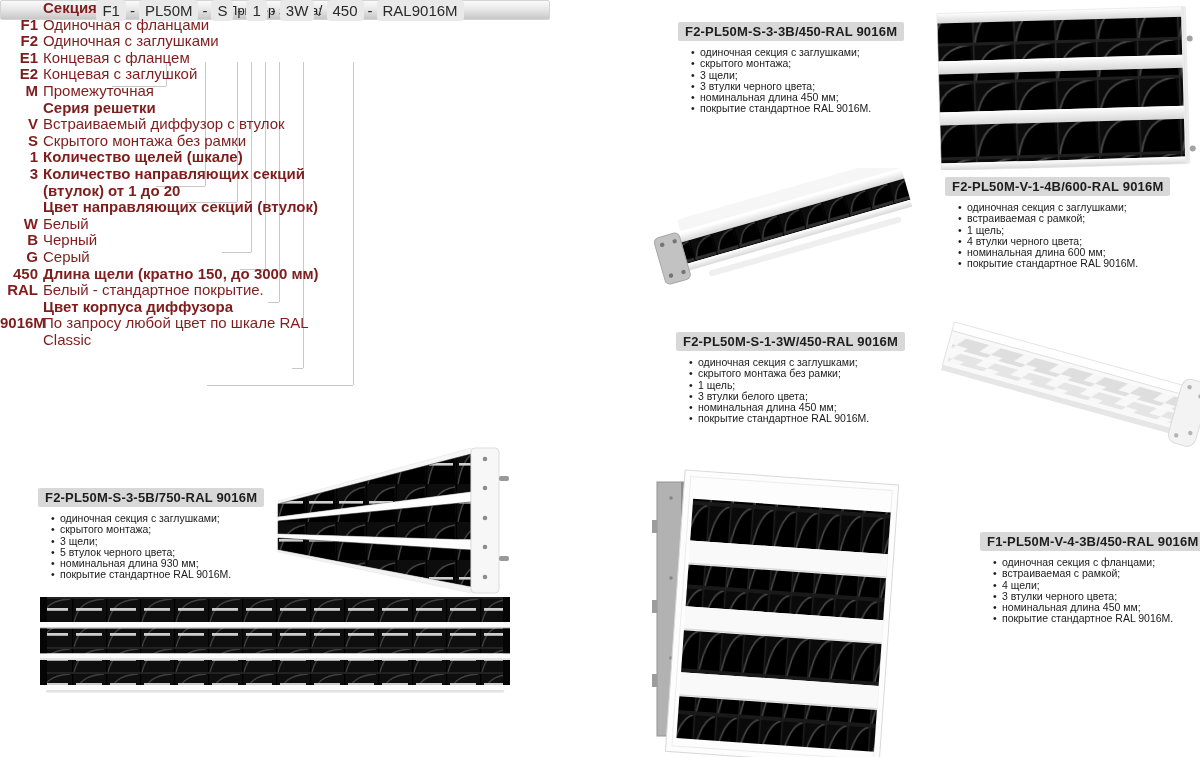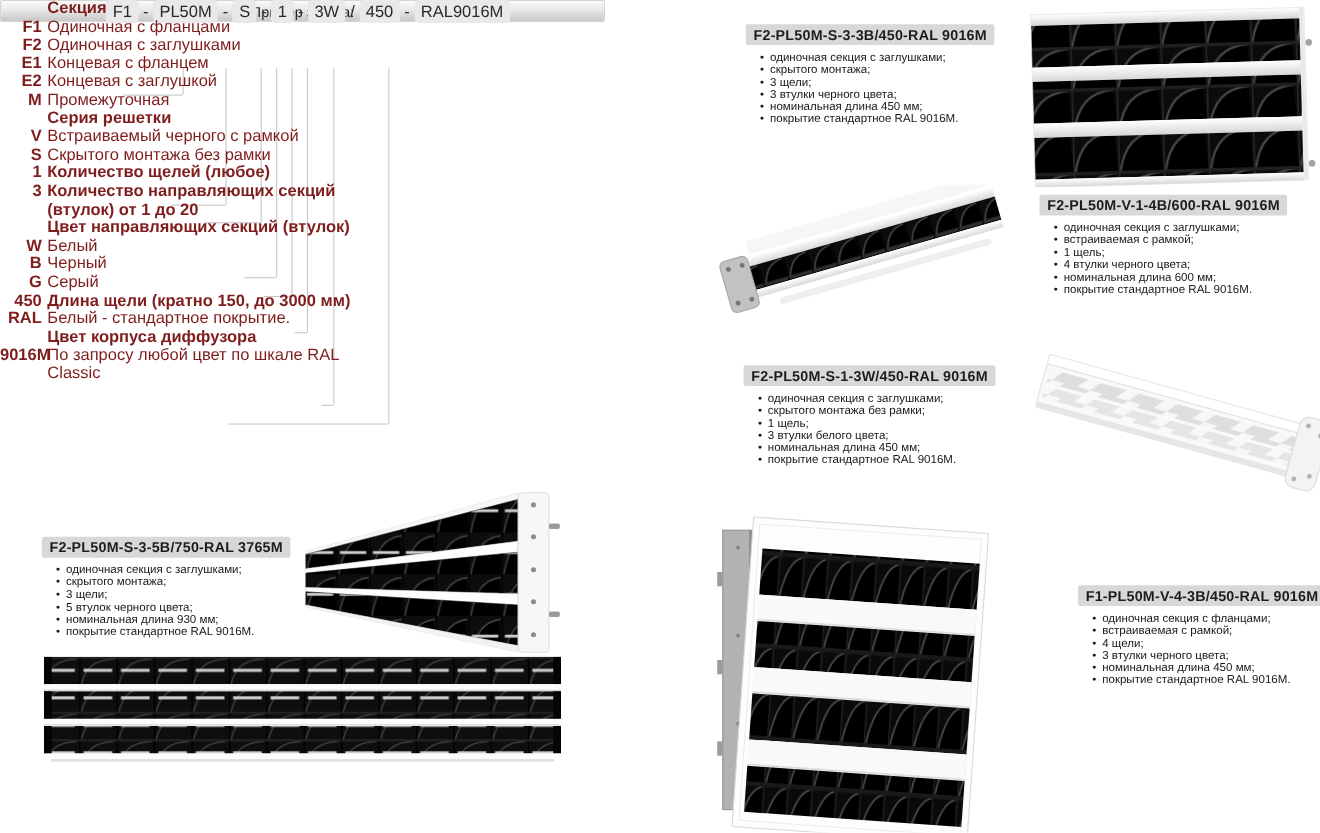--- a/index.html
+++ b/index.html
@@ -103,29 +103,29 @@
       <div class="lrow">
         <span class="pre">M</span>
         <span class="txt">Промежуточная</span>
       </div>
       <div class="lrow">
         <span class="pre"></span>
         <span class="txt b">Серия решетки</span>
       </div>
       <div class="lrow">
         <span class="pre">V</span>
-        <span class="txt">Встраиваемый черного с рамкой</span>
+        <span class="txt">Встраиваемый диффузор с втулок</span>
       </div>
       <div class="lrow">
         <span class="pre">S</span>
         <span class="txt">Скрытого монтажа без рамки</span>
       </div>
       <div class="lrow">
         <span class="pre">1</span>
-        <span class="txt b">Количество щелей (любое)</span>
+        <span class="txt b">Количество щелей (шкале)</span>
       </div>
       <div class="lrow">
         <span class="pre">3</span>
         <span class="txt b">Количество направляющих секций (втулок) от 1 до 20</span>
       </div>
       <div class="lrow">
         <span class="pre"></span>
         <span class="txt b">Цвет направляющих секций (втулок)</span>
       </div>
       <div class="lrow">
@@ -175,21 +175,21 @@
           <li>покрытие стандартное RAL 9016M.</li>
         </ul></div>
       <div class="card" style="left: 676px; top: 332px;"><div class="card-title">F2-PL50M-S-1-3W/450-RAL 9016M</div><ul class="bullets">
           <li>одиночная секция с заглушками;</li>
           <li>скрытого монтажа без рамки;</li>
           <li>1 щель;</li>
           <li>3 втулки белого цвета;</li>
           <li>номинальная длина 450 мм;</li>
           <li>покрытие стандартное RAL 9016M.</li>
         </ul></div>
-      <div class="card" style="left: 38px; top: 488px;"><div class="card-title">F2-PL50M-S-3-5B/750-RAL 3765M</div><ul class="bullets">
+      <div class="card" style="left: 38px; top: 488px;"><div class="card-title">F2-PL50M-S-3-5B/750-RAL 9016M</div><ul class="bullets">
           <li>одиночная секция с заглушками;</li>
           <li>скрытого монтажа;</li>
           <li>3 щели;</li>
           <li>5 втулок черного цвета;</li>
           <li>номинальная длина 930 мм;</li>
           <li>покрытие стандартное RAL 9016M.</li>
         </ul></div>
       <div class="card" style="left: 980px; top: 532px;"><div class="card-title">F1-PL50M-V-4-3B/450-RAL 9016M</div><ul class="bullets">
           <li>одиночная секция с фланцами;</li>
           <li>встраиваемая с рамкой;</li>

